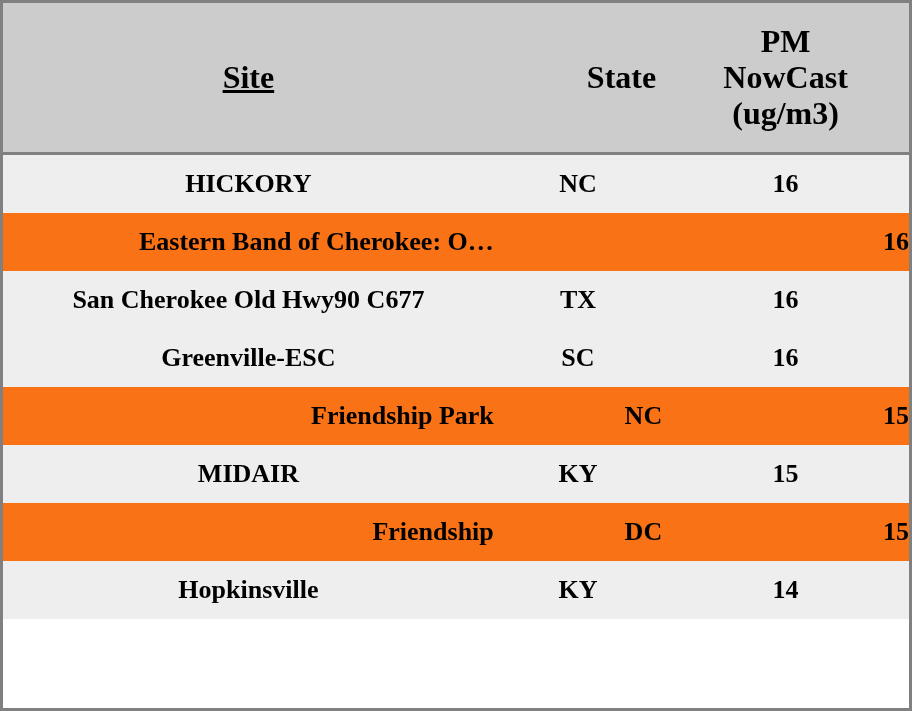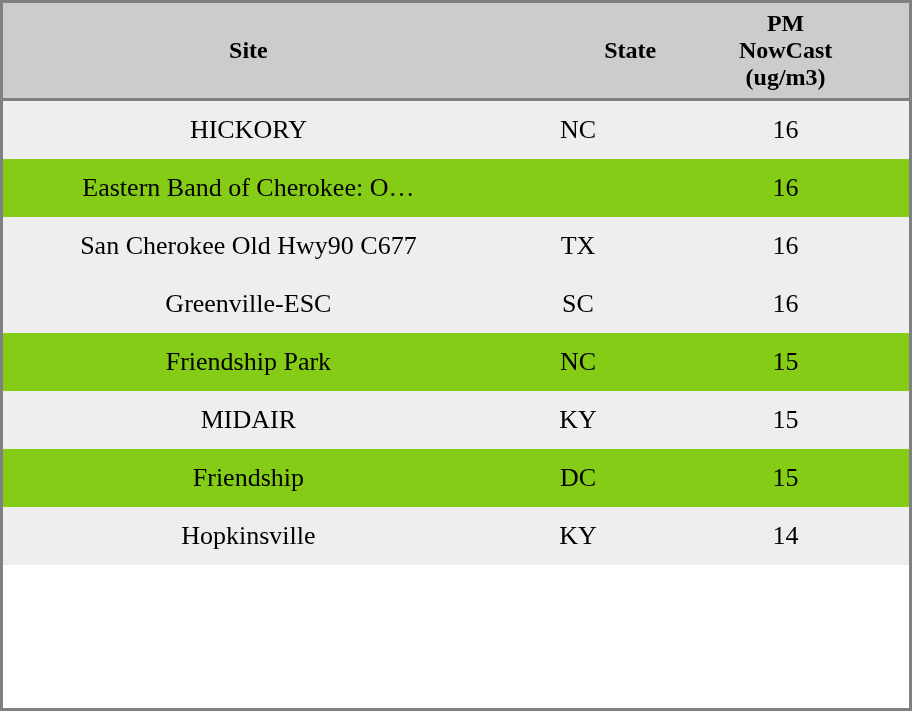--- a/index.html
+++ b/index.html
@@ -21,49 +21,51 @@
     background: #ffffff;
   }
   table.data-table {
     width: 100%;
     border-collapse: collapse;
     table-layout: fixed;
   }
   thead th {
     background: #cccccc;
     color: #000000;
-    font-size: 24px;
+    font-size: 32px;
     font-weight: bold;
     font-family: "Liberation Serif", "DejaVu Serif", serif;
     text-align: center;
-    padding: 7px 6px;
+    padding: 21px 6px;
     border-bottom: 3px solid #808080;
     line-height: 1.12;
     vertical-align: middle;
   }
-  th.col-site { width: 55%; }
+  th.col-site { width: 55%; text-decoration: underline; }
   th.col-state { width: 18%; text-align: right; }
   th.col-value { width: 27%; }
   tbody td {
     font-size: 26px;
     color: #000000;
     text-align: center;
     padding: 0;
     height: 58px;
     vertical-align: middle;
     font-family: "Liberation Serif", "DejaVu Serif", serif;
     white-space: nowrap;
     overflow: hidden;
     text-overflow: ellipsis;
+    font-weight: bold;
   }
   tbody tr.row-odd td {
     background: #eeeeee;
   }
   tbody tr.row-even td {
-    background: #84cc16;
+    background: #f97316;
+    text-align: right;
   }
   tbody tr:last-child td {
     border-bottom: none;
   }
 </style>
 </head>
 <body>
 
 <div class="table-frame">
   <table class="data-table">

